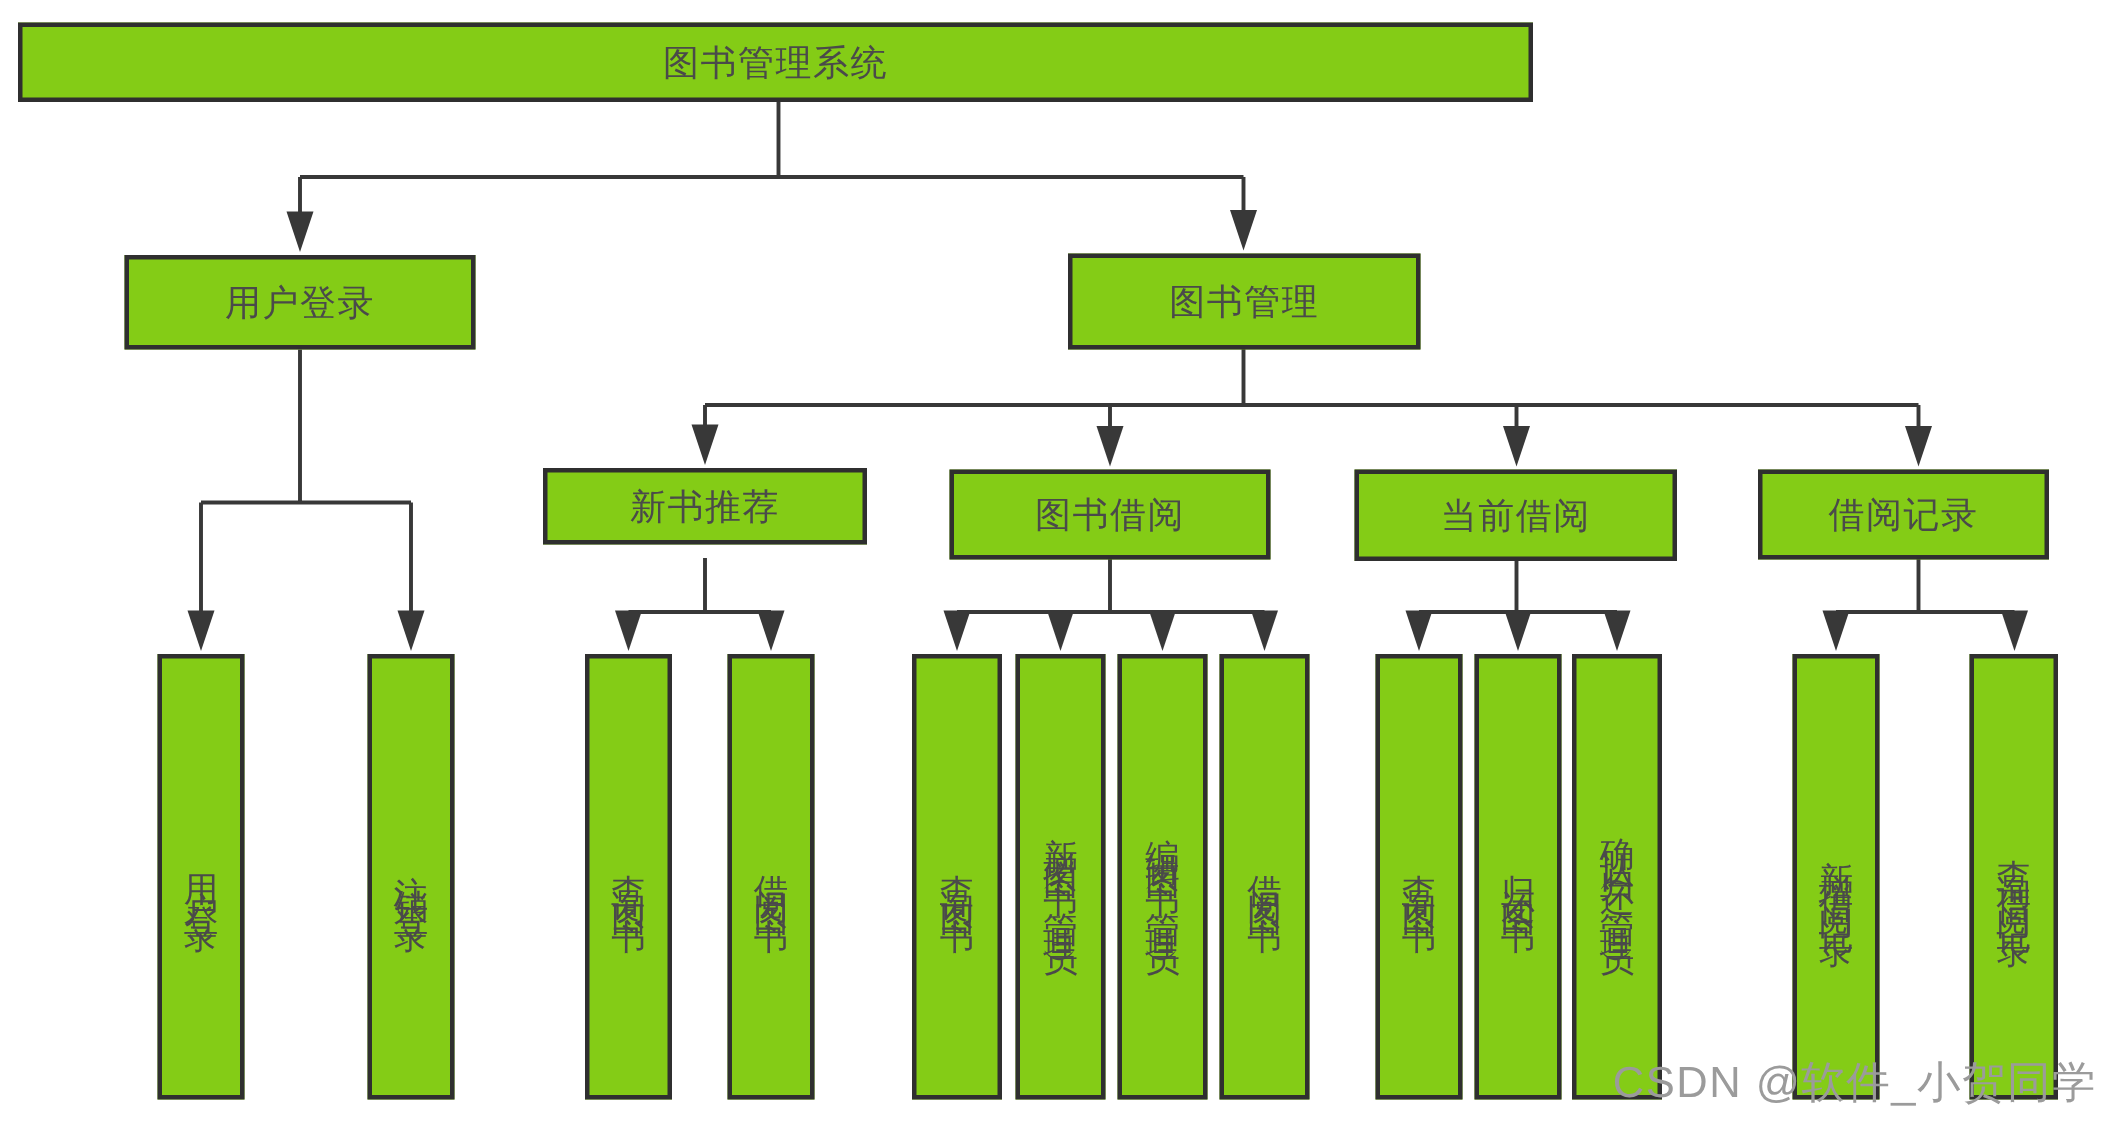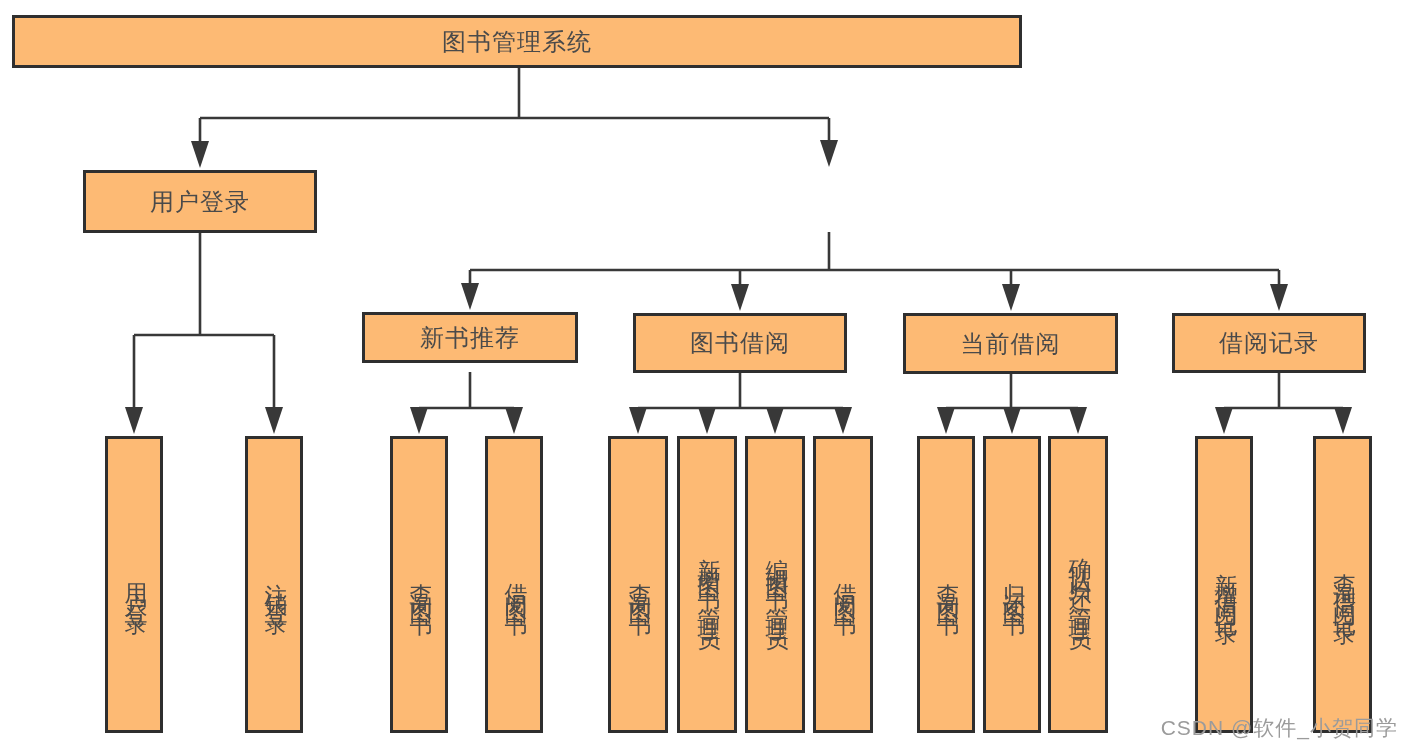--- a/index.html
+++ b/index.html
@@ -29,46 +29,45 @@
     stroke: var(--line);
     stroke-width: 2.6;
     fill: none;
   }
   .connector-svg polygon {
     fill: var(--line);
     stroke: none;
   }
   .box {
     position: absolute;
-    background: #fdba74;
+    background: #84cc16;
     border: 3px solid var(--border);
     display: flex;
     align-items: center;
     justify-content: center;
     color: var(--text);
-    font-family: Liberation Mono, monospace;
   }
   .h-box span {
     font-size: 24px;
     letter-spacing: 1px;
     white-space: nowrap;
   }
   .v-box span {
     writing-mode: vertical-rl;
     text-orientation: mixed;
     font-size: 23px;
     line-height: 1;
     letter-spacing: 10px;
     white-space: nowrap;
   }
   .watermark {
     position: absolute;
     right: 7px;
     bottom: 5px;
-    font-size: 21px;
+    font-size: 29px;
     letter-spacing: 1px;
     color: var(--watermark);
     white-space: nowrap;
   }
 </style>
 </head>
 <body>
 
 <div class="canvas">
 
@@ -107,20 +106,23 @@
     <polygon points="1215,407 1233,407 1224,434"></polygon>
     <polygon points="1334,407 1352,407 1343,434"></polygon>
   </svg>
 
   <div class="box h-box" style="left:12px;top:15px;width:1010px;height:53px;">
     <span>图书管理系统</span>
   </div>
 
   <div class="box h-box" style="left:83px;top:170px;width:234px;height:63px;">
     <span>用户登录</span>
+  </div>
+  <div class="box h-box" style="left:712px;top:169px;width:235px;height:64px;">
+    <span>图书管理</span>
   </div>
 
   <div class="box h-box" style="left:362px;top:312px;width:216px;height:51px;">
     <span>新书推荐</span>
   </div>
   <div class="box h-box" style="left:903px;top:313px;width:215px;height:61px;">
     <span>当前借阅</span>
   </div>
   <div class="box h-box" style="left:633px;top:313px;width:214px;height:60px;">
     <span>图书借阅</span>

